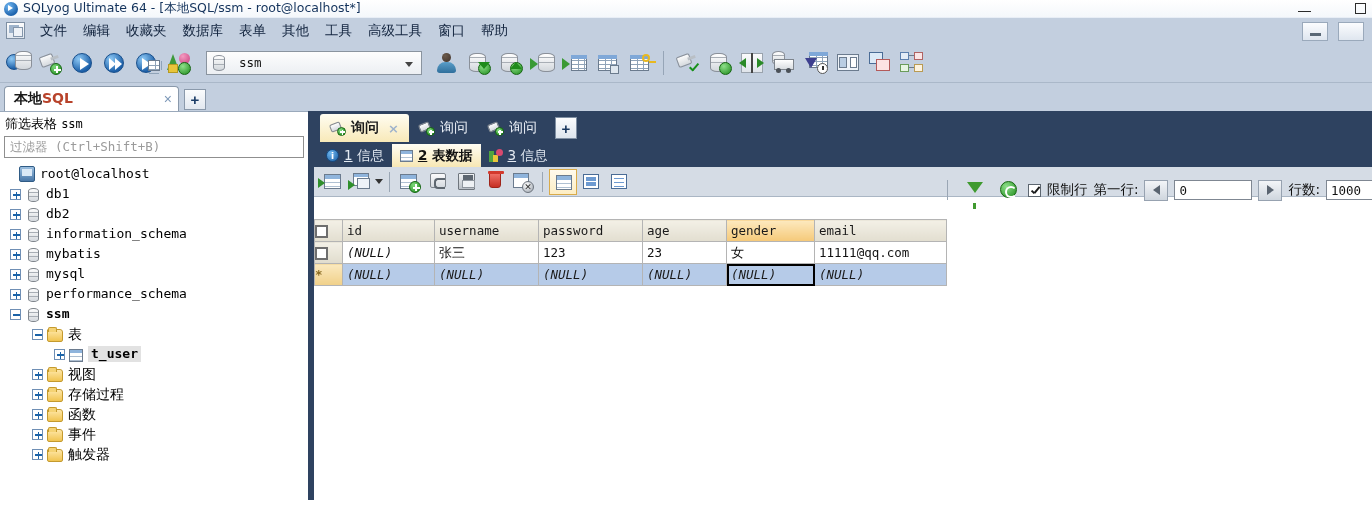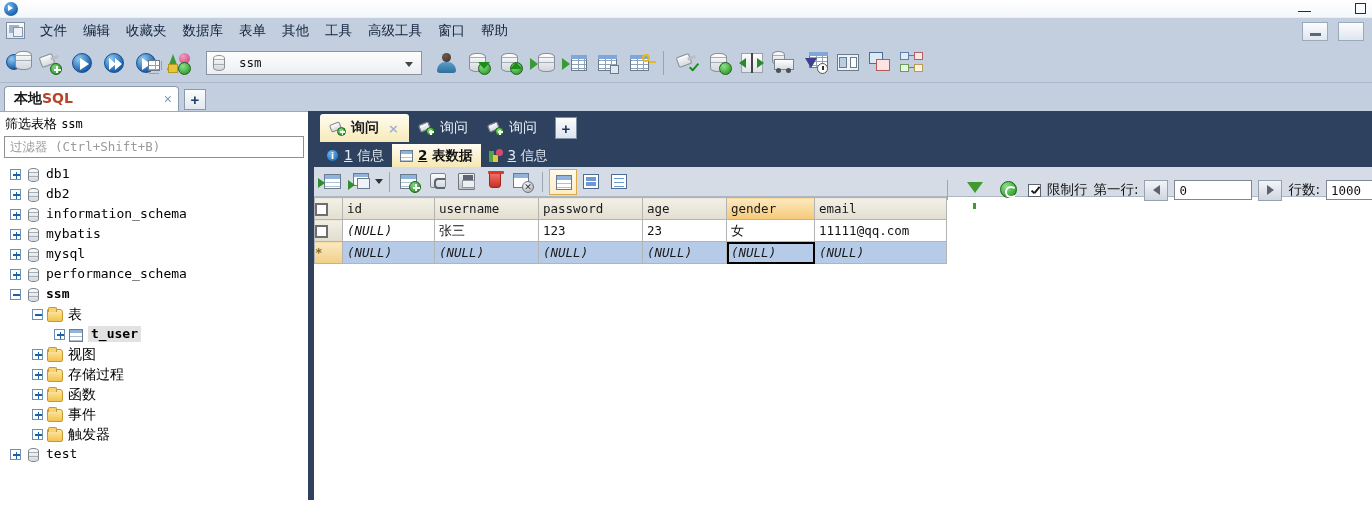--- a/index.html
+++ b/index.html
@@ -305,21 +305,21 @@
               display:flex; align-items:center; justify-content:center; flex:none; }
   .spin-btn .tl { width:0;height:0; border-right: 7px solid #5a6470; border-top: 5px solid transparent; border-bottom: 5px solid transparent; }
   .spin-btn .tr { width:0;height:0; border-left: 7px solid #5a6470; border-top: 5px solid transparent; border-bottom: 5px solid transparent; }
   .num-field { width: 78px; height: 20px; background:#fff; border:1px solid #7f8792;
                font-family:"DejaVu Sans Mono", monospace; font-size:12.5px; color:#111;
                display:flex; align-items:center; padding-left:4px; flex:none; }
   .num-field.rows { width: 46px; border-right: none; }
 
   
   .grid-wrap { background: #fff; }
-  table.dgrid { border-collapse: collapse; font-family: "DejaVu Sans Mono", monospace; font-size: 12.5px; }
+  table.dgrid { border-collapse: collapse; font-family: "DejaVu Sans Mono", monospace; font-size: 12.5px; margin-top: 22px; }
   table.dgrid th, table.dgrid td {
     border: 1px solid #b4b4b4; height: 22px; padding: 0 4px; text-align: left;
     color: #111; font-weight: normal; white-space: nowrap;
   }
   table.dgrid th {
     background: linear-gradient(#f3f0e6,#e2ded0); font-family: "DejaVu Sans Mono", monospace;
     font-size: 12.5px; color: #1a1a1a;
   }
   table.dgrid th.hl { background: linear-gradient(#fde9bf,#f5c978); }
   .rowhdr { width: 28px; background: linear-gradient(#f3f0e6,#e0dccd); text-align:center; padding:0 !important; }
@@ -341,20 +341,21 @@
   
   .bottom-strip { height: 4px; background: #fff; }
 </style>
 </head>
 <body>
 
 <div id="app">
 
   <div class="titlebar">
     <div class="app-icon"></div>
+    <div class="title-text">SQLyog Ultimate 64 - [本地SQL/ssm - root@localhost*]</div>
     <div class="win-controls">
       <span class="win-min-glyph"></span>
       <span class="win-max-glyph"></span>
     </div>
   </div>
 
   <div class="menubar">
     <div class="menu-doc-icon"></div>
     <div class="menu-item">文件</div>
     <div class="menu-item">编辑</div>
@@ -503,20 +504,25 @@
       <div class="filter-label">
         <span>筛选表格</span>
         <span class="db">ssm</span>
       </div>
       <div class="filter-input">
         <span>过滤器 (Ctrl+Shift+B)</span>
       </div>
 
       <div class="tree">
 
+        <div class="tnode" style="padding-left:4px;">
+          <span class="exp-spacer"></span>
+          <span class="ico ico-server"></span>
+          <span class="tlabel">root@localhost</span>
+        </div>
 
         <div class="tnode" style="padding-left:10px;">
           <span class="exp plus"></span>
           <span class="ico ico-db"></span>
           <span class="tlabel">db1</span>
         </div>
 
         <div class="tnode" style="padding-left:10px;">
           <span class="exp plus"></span>
           <span class="ico ico-db"></span>
@@ -588,25 +594,20 @@
           <span class="ico ico-folder"></span>
           <span class="tlabel cn">事件</span>
         </div>
 
         <div class="tnode" style="padding-left:32px;">
           <span class="exp plus"></span>
           <span class="ico ico-folder"></span>
           <span class="tlabel cn">触发器</span>
         </div>
 
-        <div class="tnode" style="padding-left:10px;">
-          <span class="exp plus"></span>
-          <span class="ico ico-db"></span>
-          <span class="tlabel">test</span>
-        </div>
       </div>
     </div>
 
     <div class="splitter"></div>
 
     <div class="right-panel">
 
       <div class="q-tabbar">
         <div class="q-tab active">
           <span class="ico-query">

